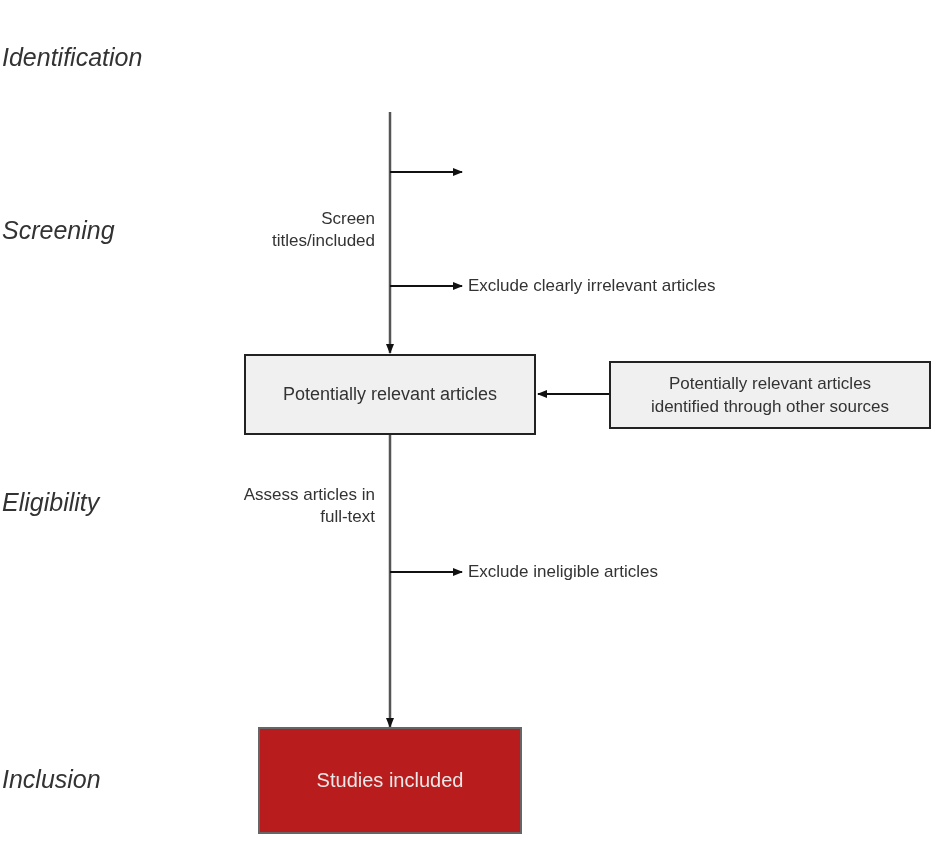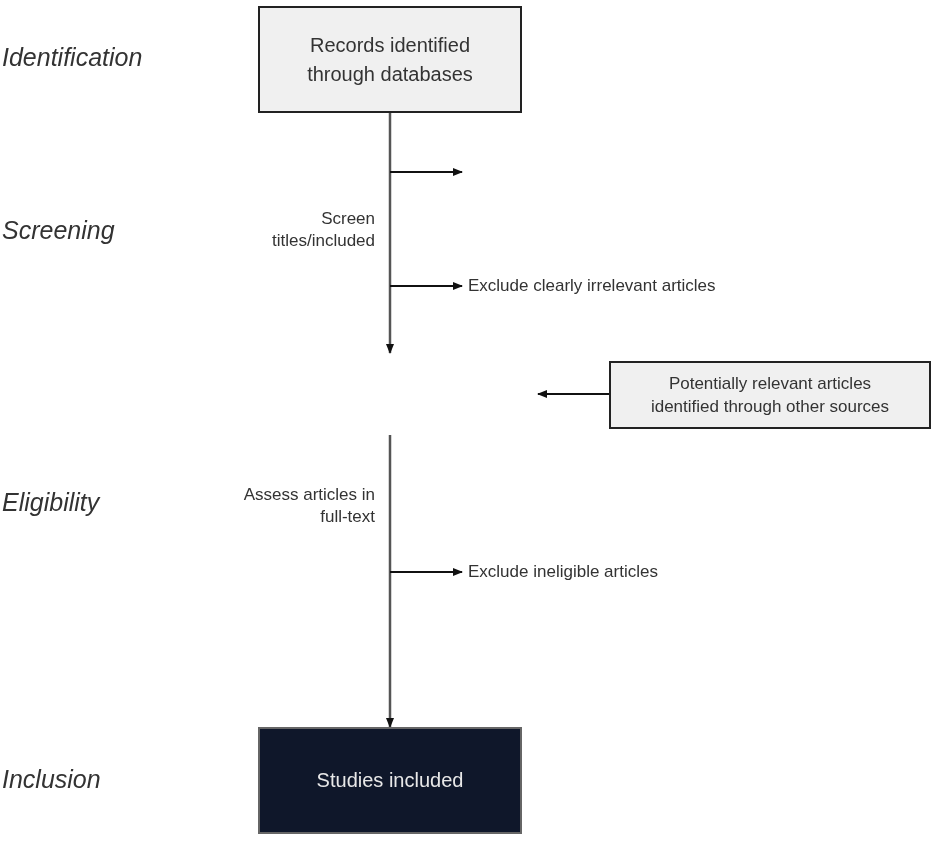--- a/index.html
+++ b/index.html
@@ -1,20 +1,20 @@
 <!DOCTYPE html>
 <html><head>
 <meta charset="utf-8">
 <style>
   html,body{margin:0;padding:0;background:#ffffff;}
   body{width:945px;height:849px;position:relative;overflow:hidden;font-family:"Liberation Sans",sans-serif;color:#333;}
   .stage{position:absolute;left:0;top:0;width:945px;height:849px;}
   .phase{position:absolute;left:2px;font-style:italic;font-size:25px;color:#333;}
   .box{position:absolute;box-sizing:border-box;border:2px solid #222;background:#f0f0f0;display:flex;align-items:center;justify-content:center;text-align:center;color:#333;}
-  .box.dark{background:#0f172a;border-color:#666;color:#e8e8e8;}
+  .box.dark{background:#b91c1c;border-color:#666;color:#e8e8e8;}
   .lbl{position:absolute;font-size:17px;color:#333;line-height:22px;}
   .lbl.right{text-align:right;}
   svg{position:absolute;left:0;top:0;}
 </style>
 </head>
 <body>
 
 <div class="stage">
 
   <svg width="945" height="849">
@@ -29,24 +29,24 @@
     <line x1="610" y1="394" x2="538" y2="394" stroke="#111" stroke-width="2" marker-end="url(#ah)"></line>
     <line x1="390" y1="435" x2="390" y2="727" stroke="#555" stroke-width="2.5" marker-end="url(#ah)"></line>
     <line x1="390" y1="572" x2="462" y2="572" stroke="#111" stroke-width="2" marker-end="url(#ah)"></line>
   </svg>
 
   <div class="phase" style="top:26px;margin-top:17px;">Identification</div>
   <div class="phase" style="top:216px;">Screening</div>
   <div class="phase" style="top:488px;">Eligibility</div>
   <div class="phase" style="top:765px;">Inclusion</div>
 
-  <div class="box" style="left:258px;top:6px;width:264px;height:107px;font-size:20px;line-height:29px;padding:0 30px;">
-    <span>Records identified through databases</span>
+
+  <div class="box" style="left:244px;top:354px;width:292px;height:81px;font-size:18px;">
+    <span>Potentially relevant articles</span>
   </div>
-
 
   <div class="box" style="left:609px;top:361px;width:322px;height:68px;font-size:17px;line-height:23px;padding:0 22px;">
     <span>Potentially relevant articles identified through other sources</span>
   </div>
 
   <div class="box dark" style="left:258px;top:727px;width:264px;height:107px;font-size:20px;">
     <span>Studies included</span>
   </div>
 
   <div class="lbl right" style="left:270px;top:208px;width:105px;">Screen titles/included</div>

